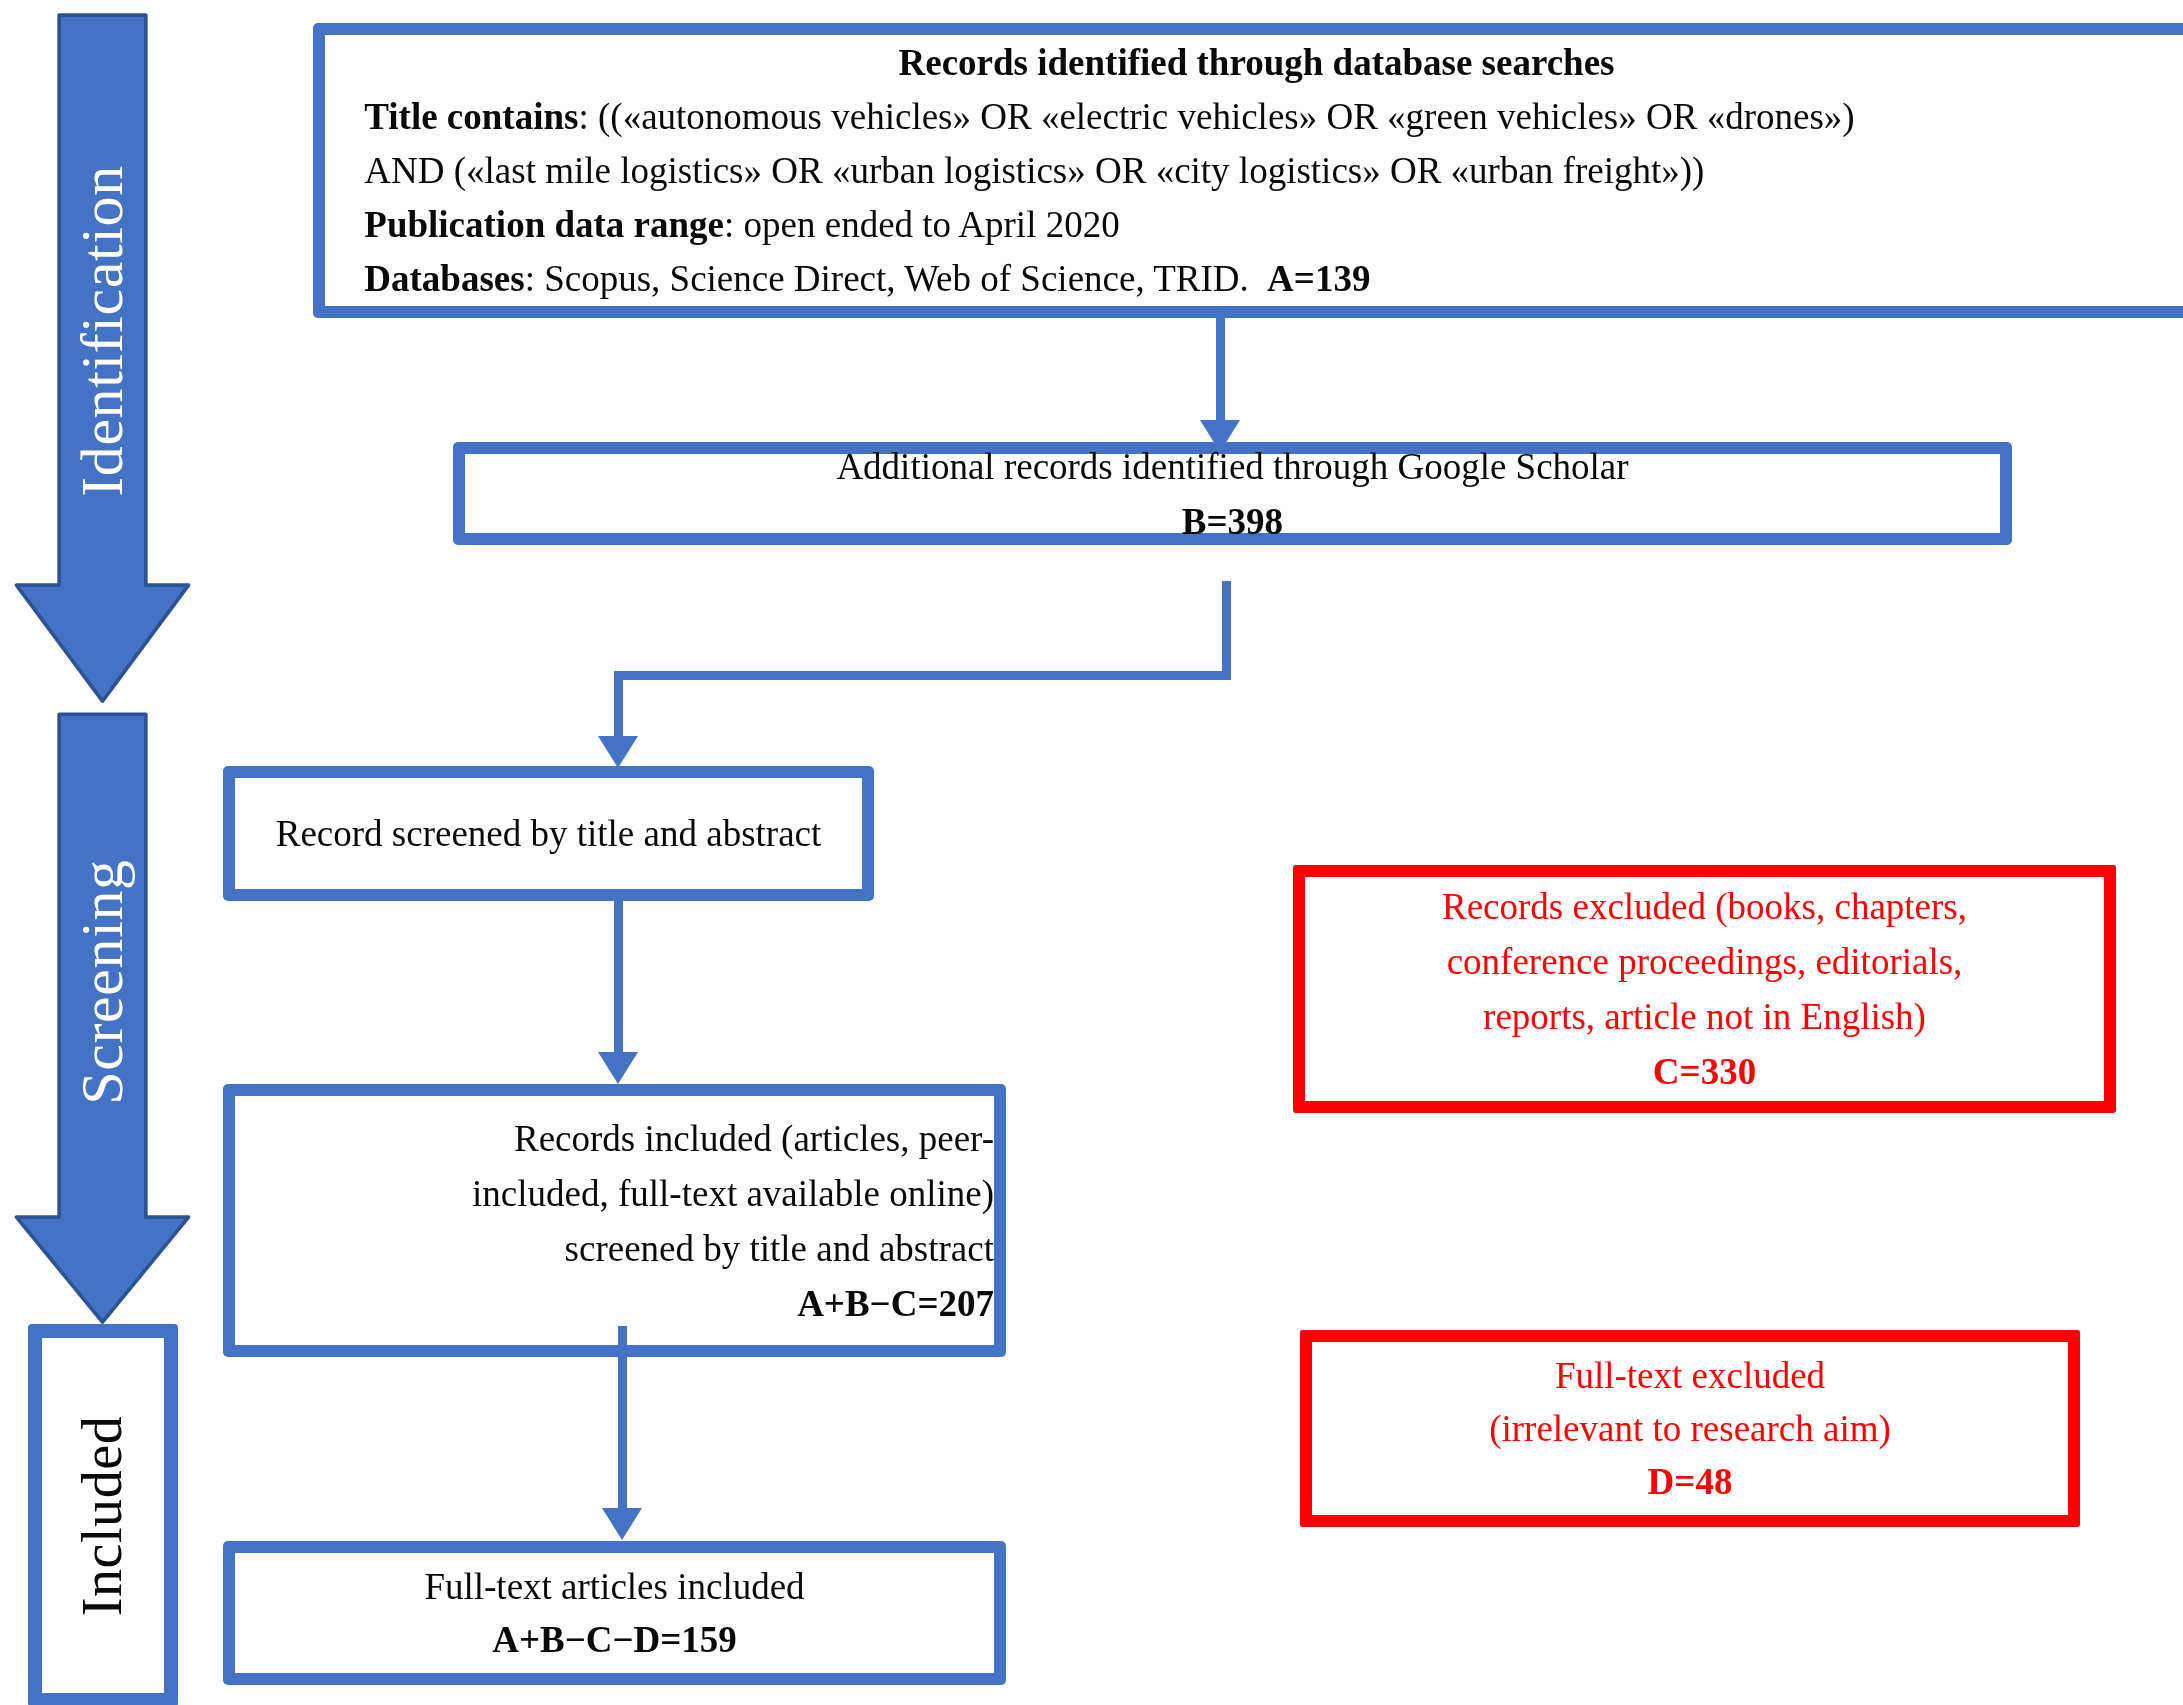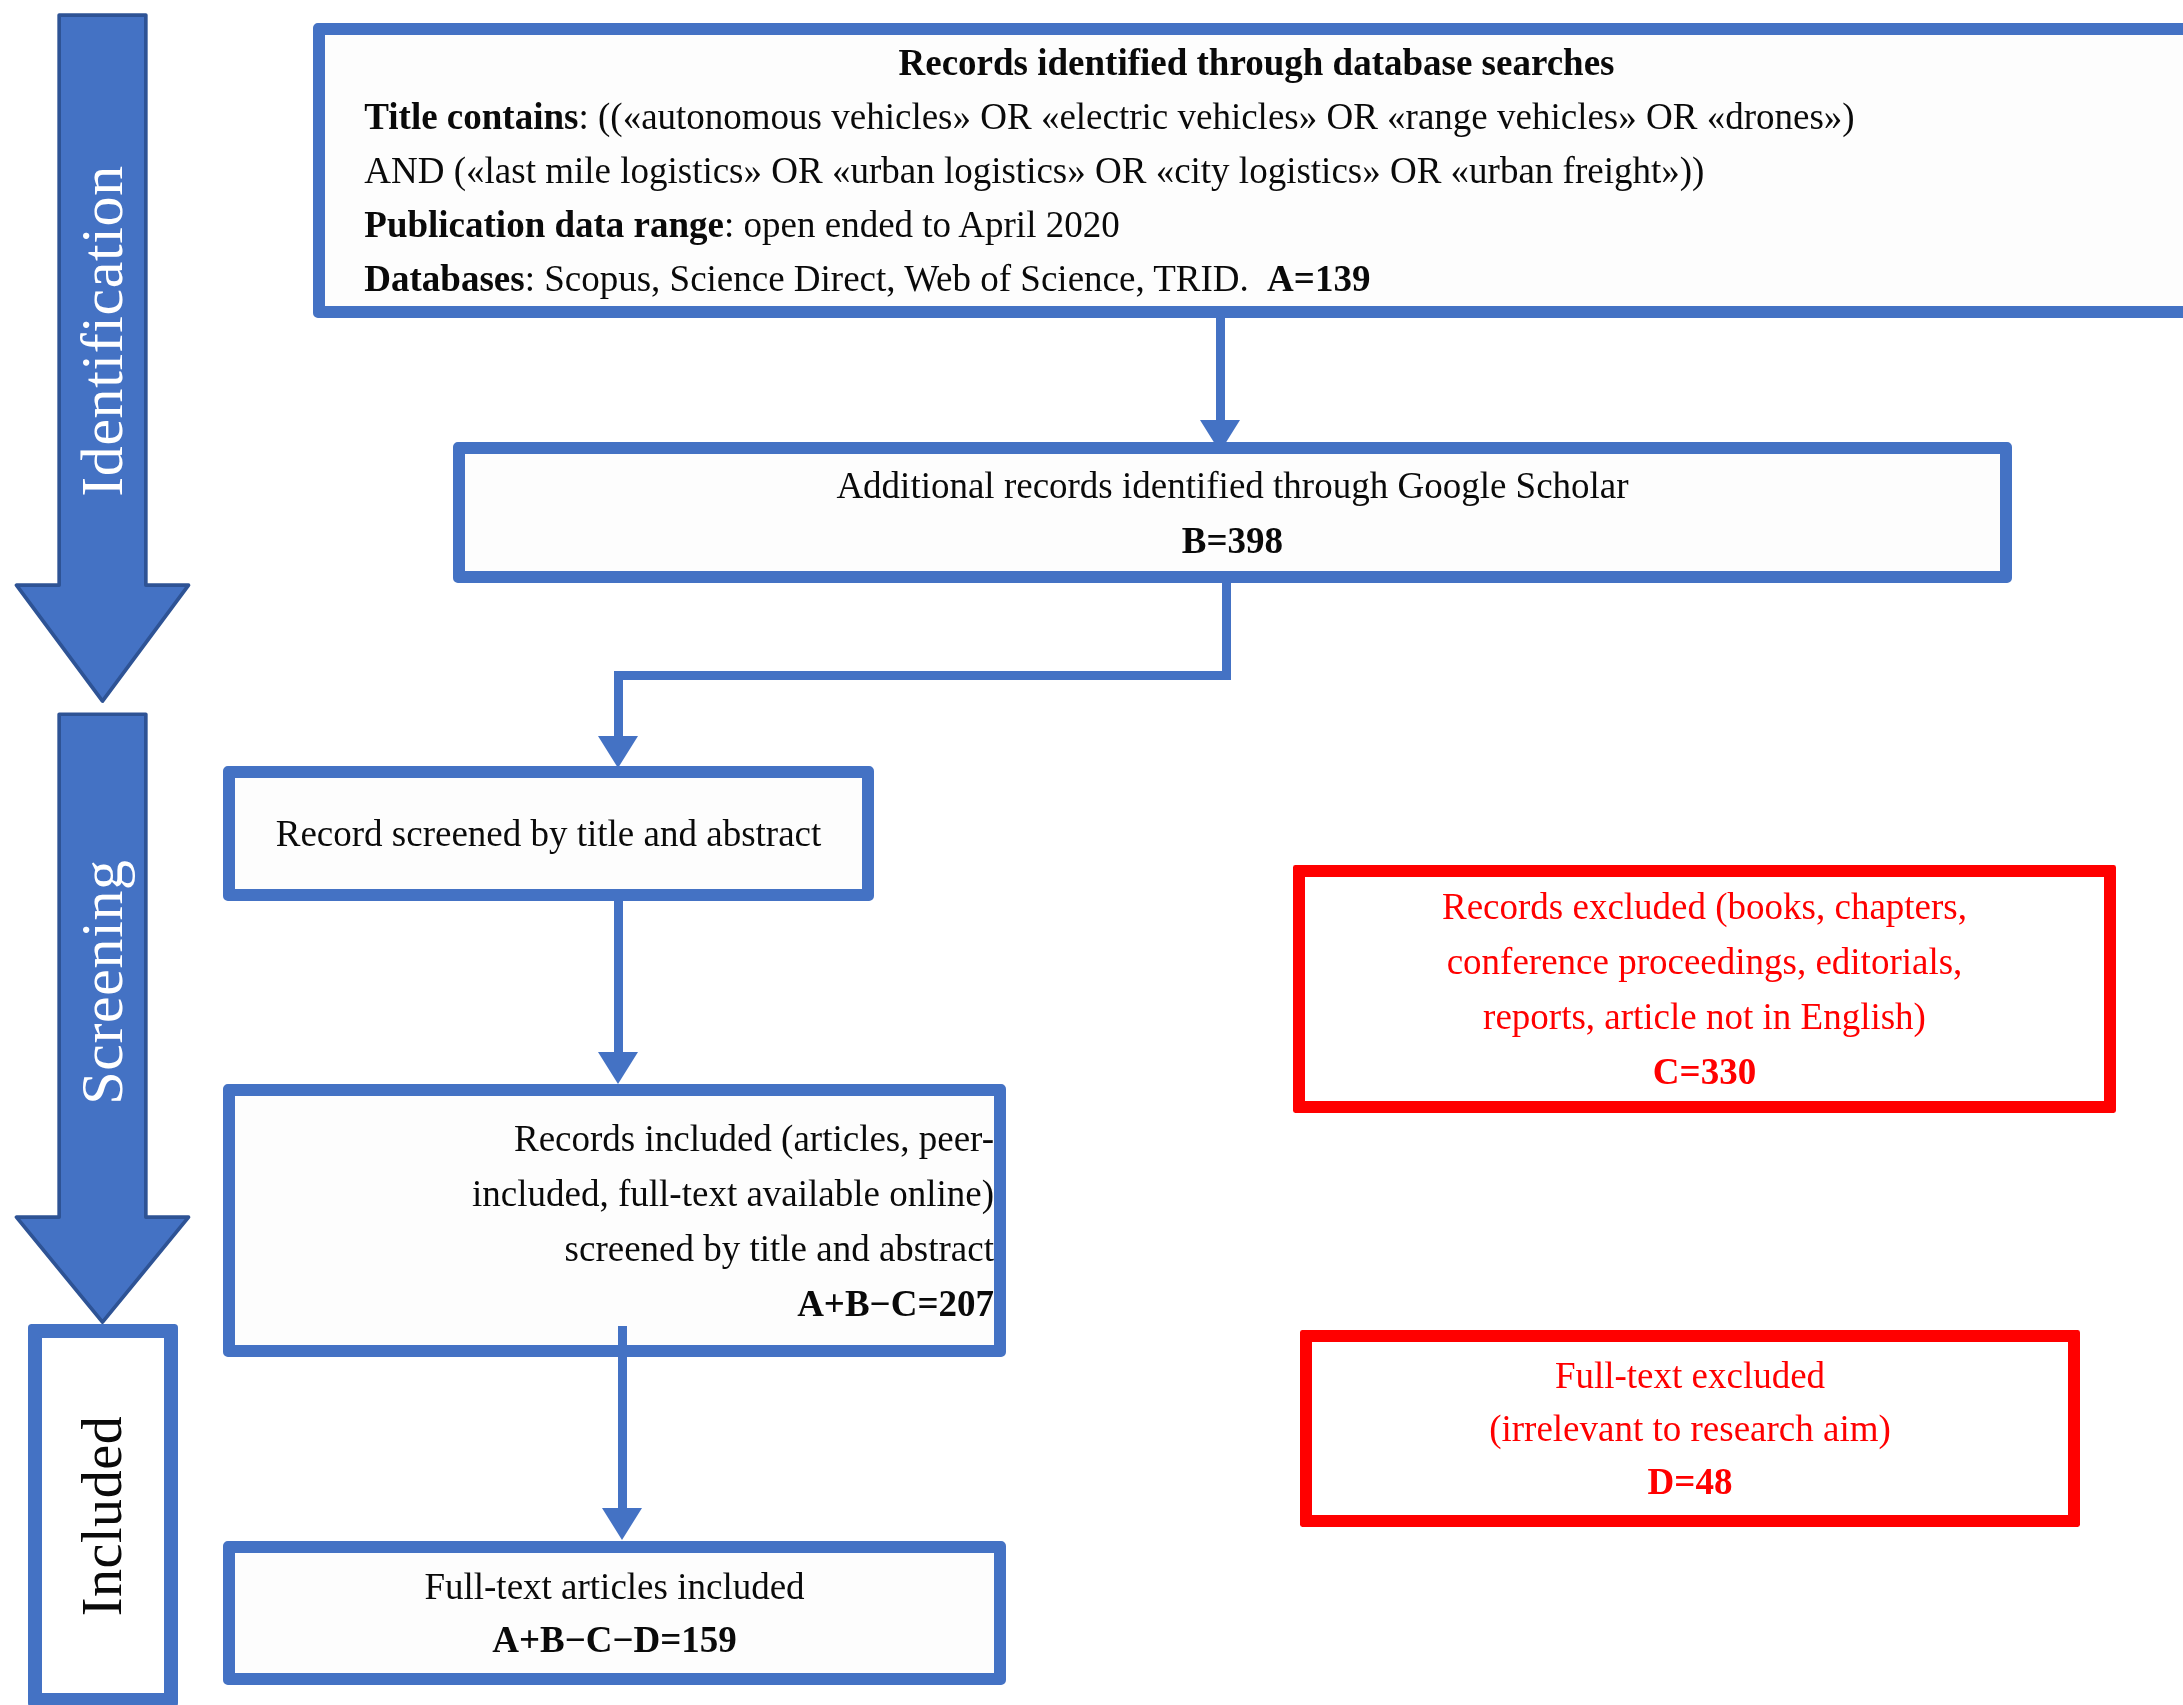--- a/index.html
+++ b/index.html
@@ -85,27 +85,27 @@
     </svg>
     <div class="stage-label" style="top:44%;">Screening</div>
   </div>
 
   <div class="stage-box" style="left:27.5px;top:1324px;width:122px;height:355px;">
     <div class="stage-label">Included</div>
   </div>
 
   <div class="bluebox box1" style="left:269px;top:23px;width:1887px;height:295px;padding:8.6px 18.3px;margin-left:44px;">
     <div class="line b">Records identified through database searches</div>
-    <div class="line left"><span class="b">Title contains</span><span>: ((«autonomous vehicles» OR «electric vehicles» OR «range vehicles» OR «drones»)</span></div>
+    <div class="line left"><span class="b">Title contains</span><span>: ((«autonomous vehicles» OR «electric vehicles» OR «green vehicles» OR «drones»)</span></div>
     <div class="line left">AND («last mile logistics» OR «urban logistics» OR «city logistics» OR «urban freight»))</div>
     <div class="line left"><span class="b">Publication data range</span><span>: open ended to April 2020</span></div>
     <div class="line left"><span class="b">Databases</span><span>: Scopus, Science Direct, Web of Science, TRID.</span><span class="b gap">A=139</span></div>
   </div>
 
-  <div class="bluebox" style="left:453px;top:442px;width:1559px;height:141px;">
+  <div class="bluebox" style="left:453px;top:442px;width:1559px;height:103px;">
     <div class="line">Additional records identified through Google Scholar</div>
     <div class="line b">B=398</div>
   </div>
 
   <div class="bluebox tight" style="left:223px;top:766px;width:651px;height:135px;">
     <div class="line">Record screened by title and abstract</div>
   </div>
 
   <div class="bluebox" style="left:223px;top:1084px;width:783px;height:273px;align-items:flex-end;">
     <div class="line">Records included (articles, peer-</div>

